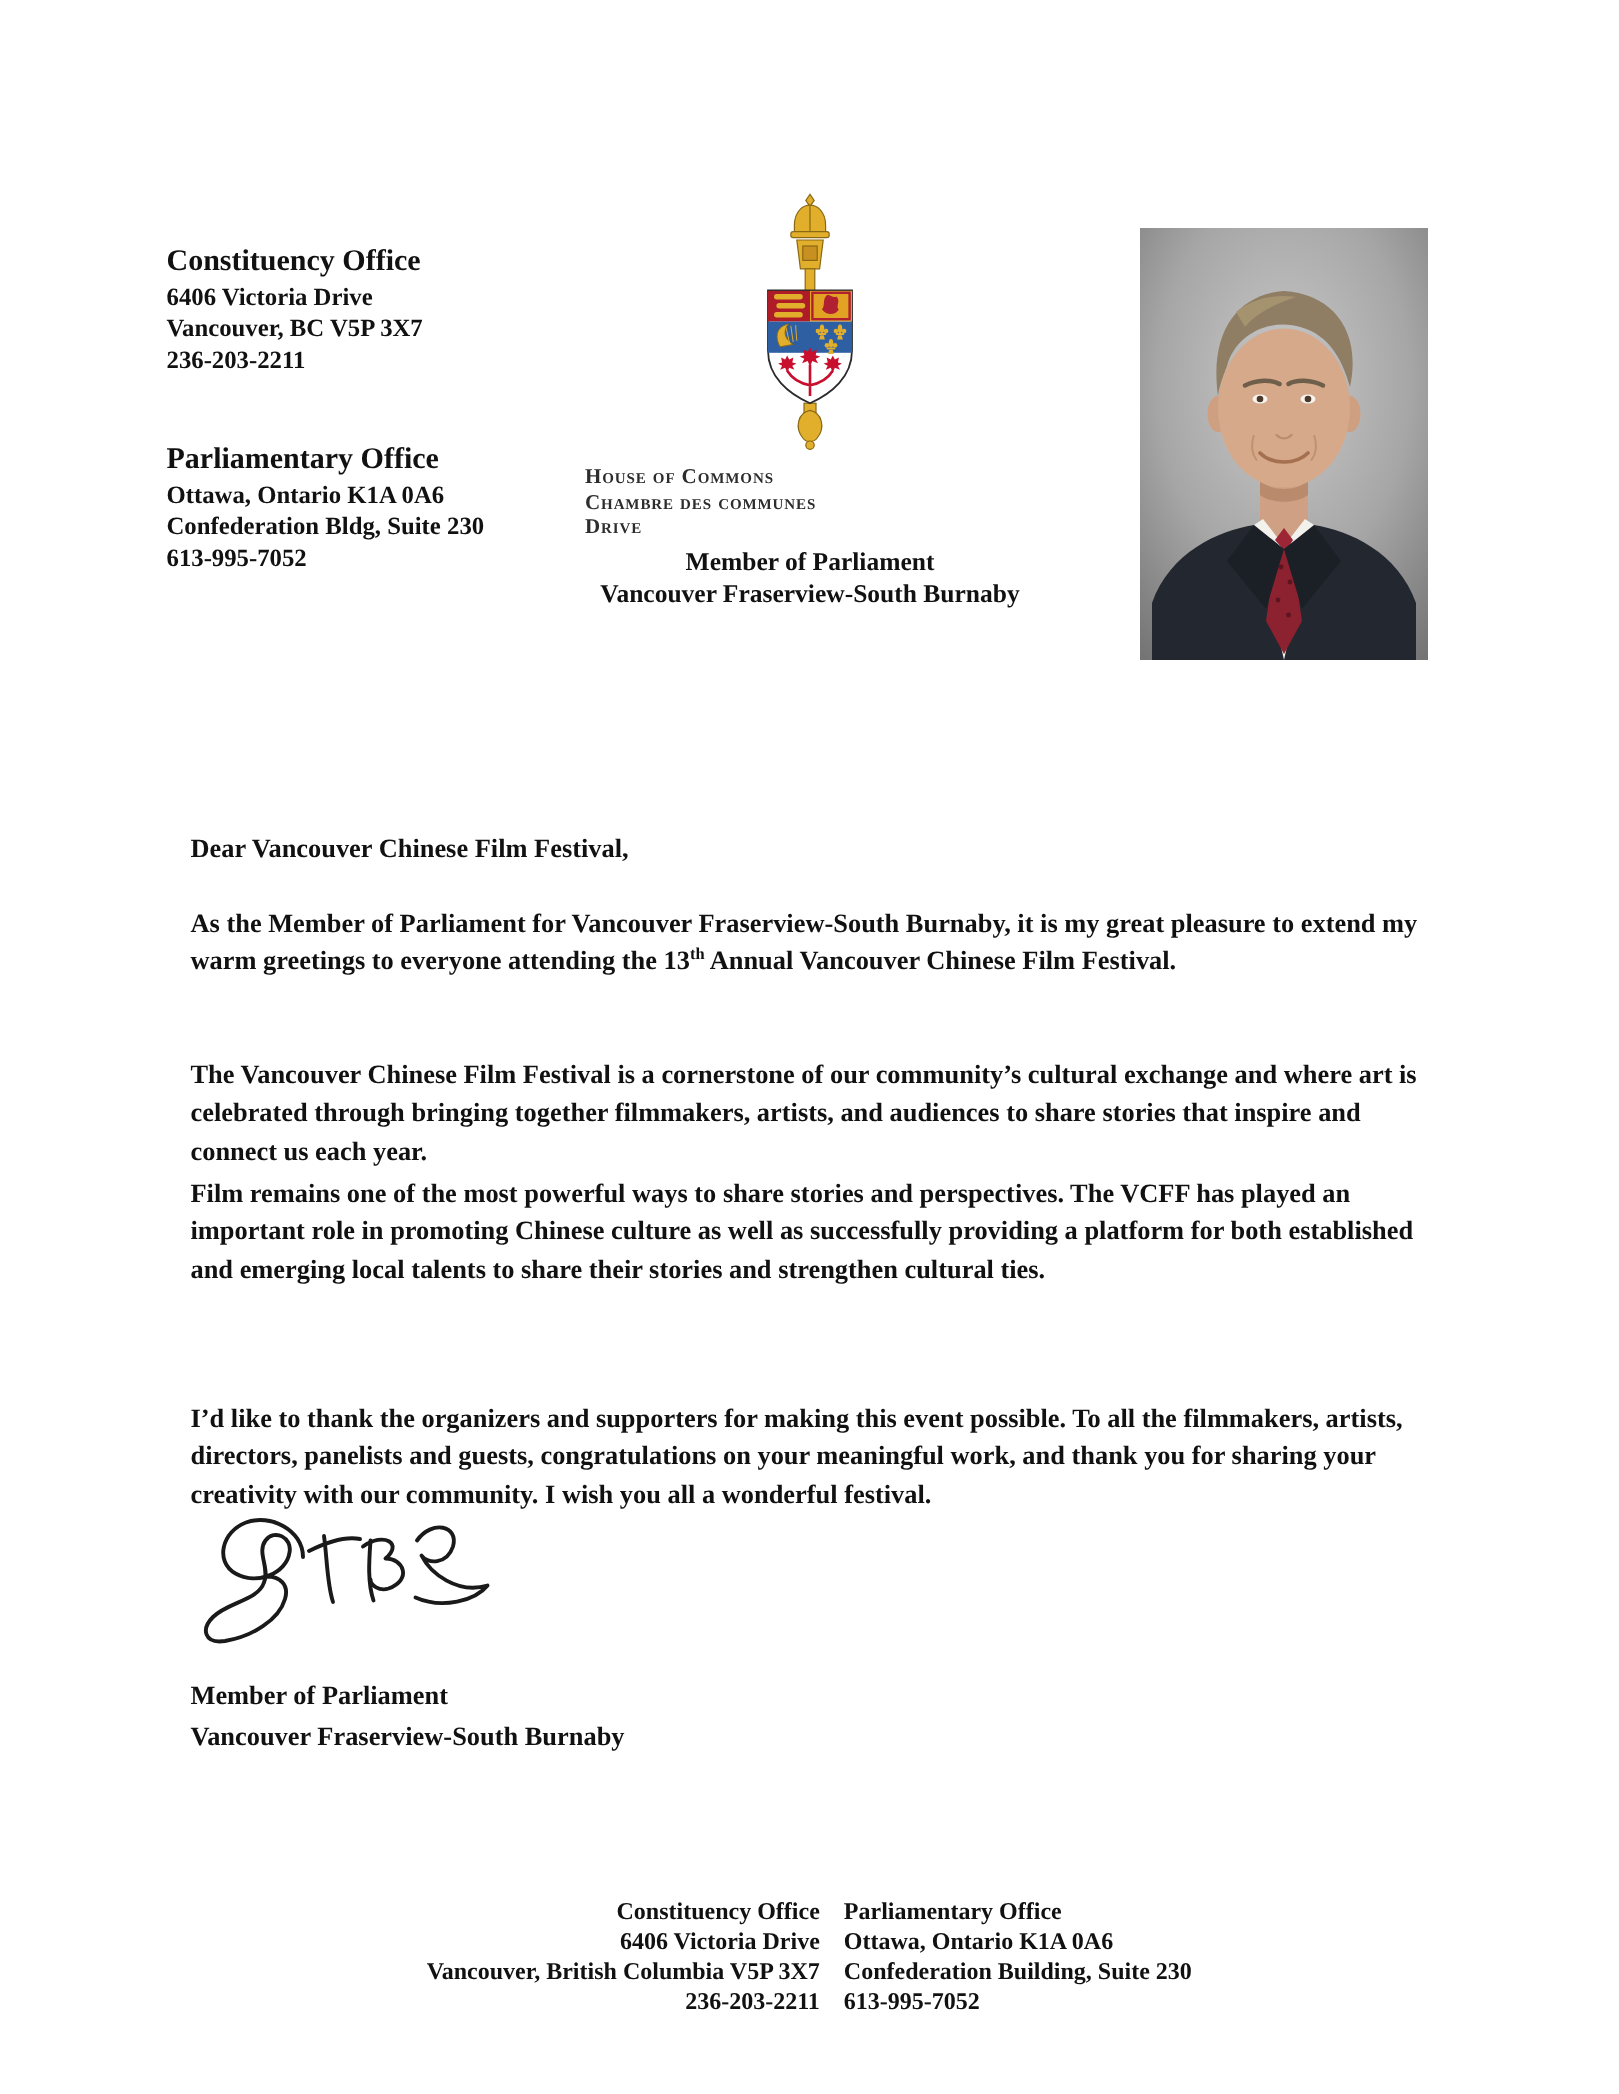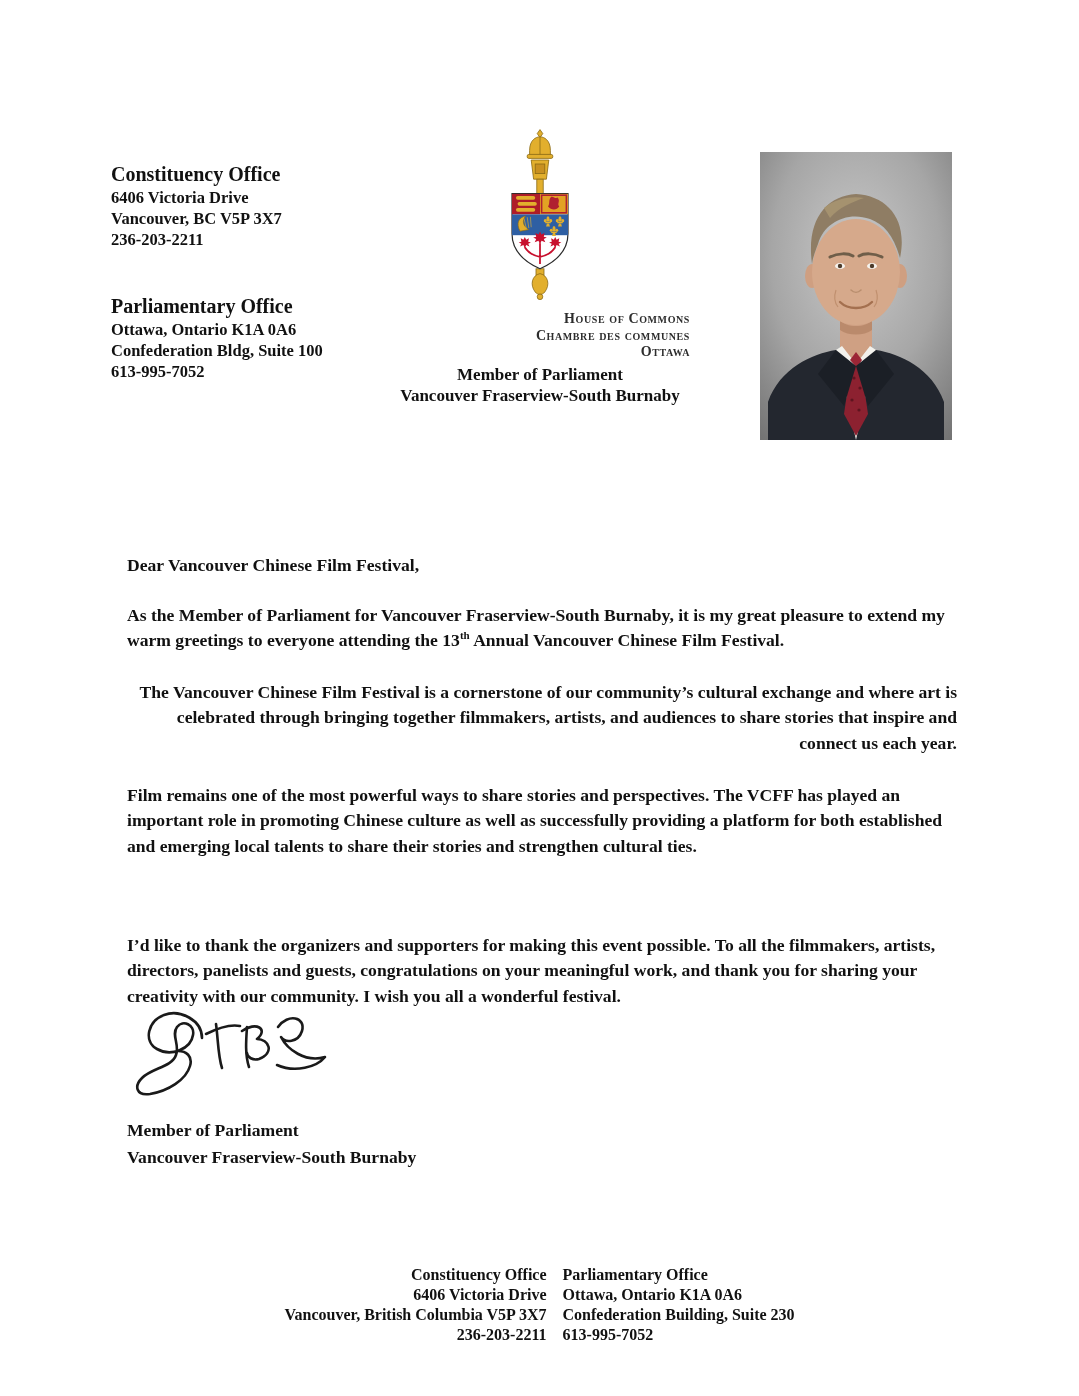--- a/index.html
+++ b/index.html
@@ -13,38 +13,38 @@
   .addr { position:absolute; left:111px; }
   .addr-title { font-size:20px; line-height:25px; }
   .addr-line  { font-size:16.5px; line-height:21px; }
   .addr.constituency { top:162px; }
   .addr.parliamentary { top:294px; }
 
   
   .crest { position:absolute; left:500px; top:128px; width:80px; height:176px; }
   .crest svg { display:block; width:100%; height:100%; }
   .crest-caption {
-    position:absolute; left:390px; top:311px; width:300px; text-align:right;
+    position:absolute; left:390px; top:311px; width:300px; text-align:left;
     font-variant:small-caps; letter-spacing:0.6px; color:#2d2d2d;
     font-size:14px; line-height:16.5px;
   }
   .member-block { position:absolute; left:340px; top:364px; width:400px; text-align:center; }
   .member-name  { font-size:31px; line-height:35px; }
   .member-role, .member-riding { font-size:17px; line-height:21px; }
 
   
   .photo { position:absolute; left:760px; top:152px; width:192px; height:288px; }
   .photo svg { display:block; width:100%; height:100%; }
 
   
   .bodytext { position:absolute; left:127px; width:830px; font-size:17.6px; line-height:25.3px; }
   .t-date   { top:503px; }
   .t-salute { top:553px; }
   .t-p1 { top:603px; }
-  .t-p2 { top:680px;text-align:right; }
+  .t-p2 { top:704px; }
   .t-p3 { top:783px; }
   .t-p4 { top:885px;margin-top:48px; }
   .bodytext sup { font-size:11px; line-height:0;text-align:center; }
 
   .signature { position:absolute; left:128px; top:1006px; width:215px; height:92px; }
 
   .closing { position:absolute; left:127px; top:1117px; font-size:17.6px; line-height:27px; }
 
   
   .footer {
@@ -63,21 +63,21 @@
   <div class="addr constituency">
     <div class="addr-title">Constituency Office</div>
     <div class="addr-line">6406 Victoria Drive</div>
     <div class="addr-line">Vancouver, BC V5P 3X7</div>
     <div class="addr-line">236-203-2211</div>
   </div>
 
   <div class="addr parliamentary">
     <div class="addr-title">Parliamentary Office</div>
     <div class="addr-line">Ottawa, Ontario K1A 0A6</div>
-    <div class="addr-line">Confederation Bldg, Suite 100</div>
+    <div class="addr-line">Confederation Bldg, Suite 230</div>
     <div class="addr-line">613-995-7052</div>
   </div>
 
   <div class="crest">
     <svg viewBox="0 0 100 220" aria-hidden="true">
       <defs>
         <clipPath id="shieldClip">
           <path d="M15,82 H85 V132 C85,154 68,168 50,176 C32,168 15,154 15,132 Z"></path>
         </clipPath>
         <g id="fleur">
@@ -132,21 +132,21 @@
         <use href="#leaf" transform="translate(50,137) scale(0.95)"></use>
         <use href="#leaf" transform="translate(69,143) scale(0.85)"></use>
         <path d="M31,149 C36,157 44,160 50,161 M50,144 L50,161 M69,149 C64,157 56,160 50,161 L50,170" stroke="#C8102E" stroke-width="2.2" fill="none"></path>
       </g>
     </svg>
   </div>
 
   <div class="crest-caption">
     <div>House of Commons</div>
     <div>Chambre des communes</div>
-    <div>Ottawa</div>
+    <div>Drive</div>
   </div>
 
   <div class="member-block">
     <div class="member-role">Member of Parliament</div>
     <div class="member-riding">Vancouver Fraserview-South Burnaby</div>
   </div>
 
   <div class="photo">
     <svg viewBox="0 0 192 288" aria-hidden="true">
       <defs>

